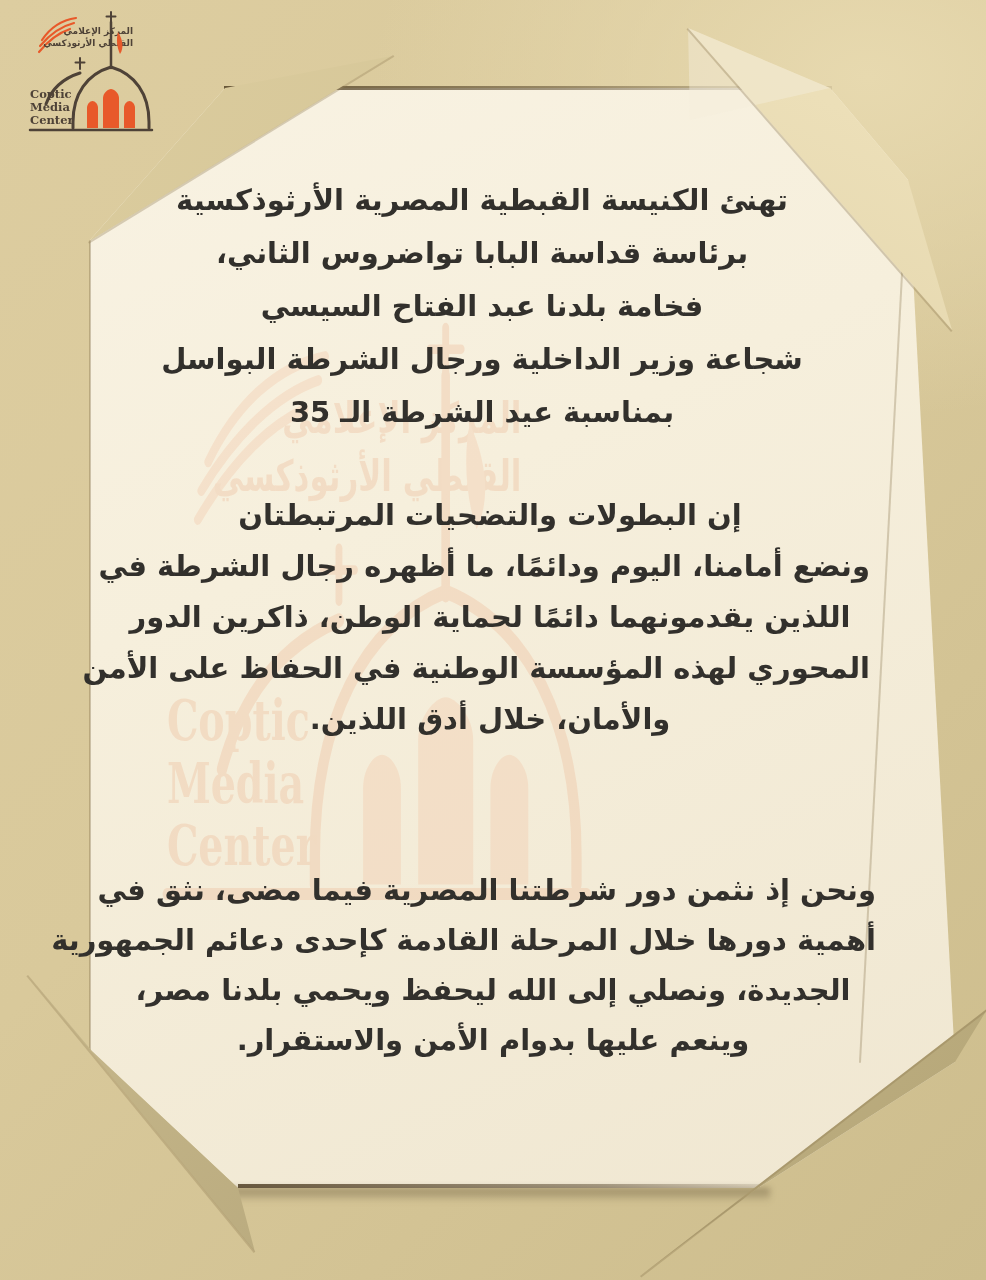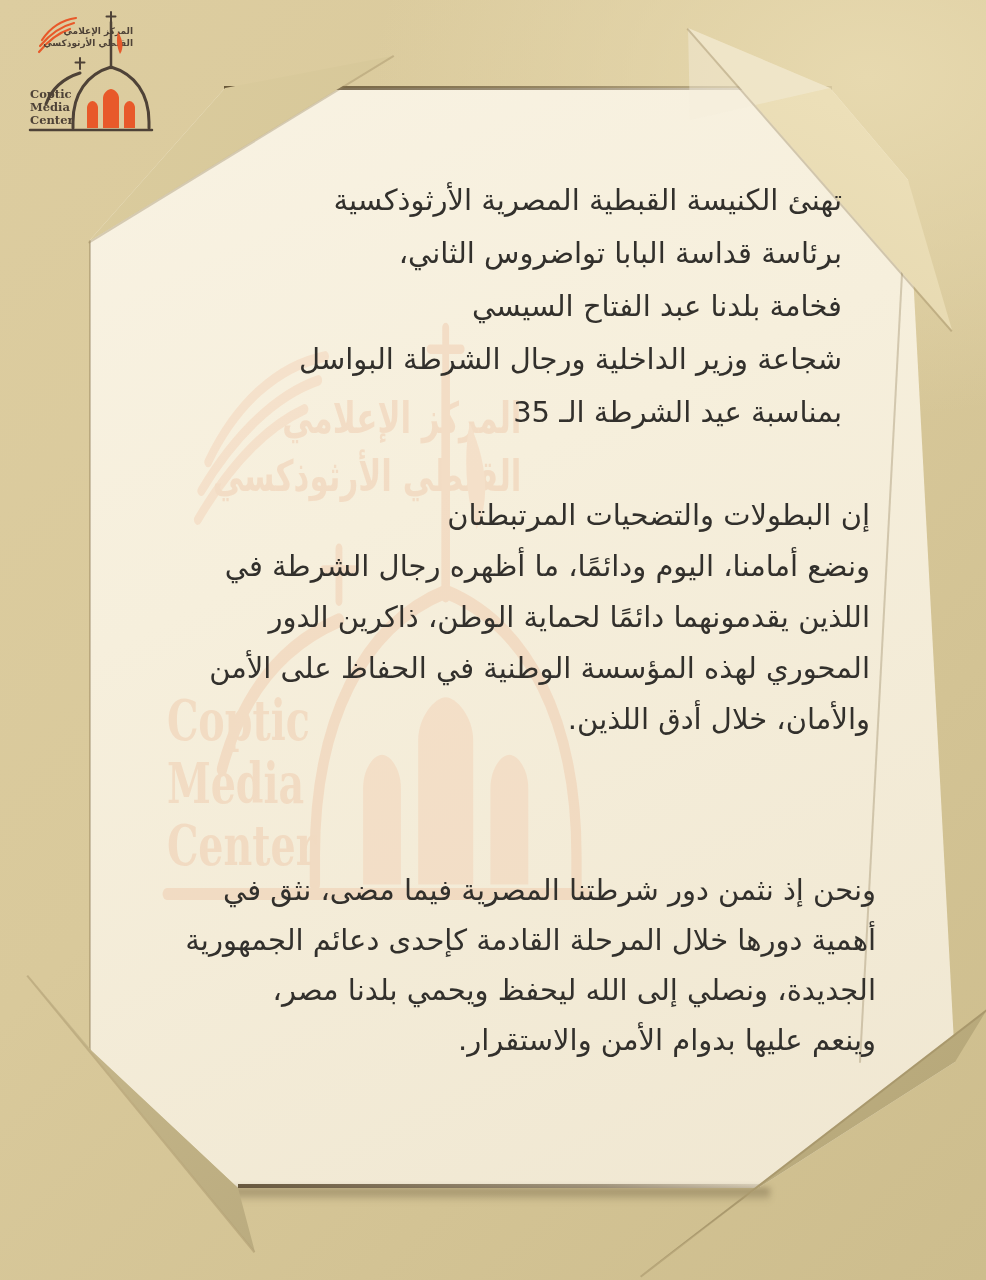--- a/index.html
+++ b/index.html
@@ -56,21 +56,21 @@
   svg.art .fl{fill:var(--accent);stroke:none;}
   svg.art .sw{stroke:var(--accent);fill:none;stroke-linecap:round;}
   svg.art text{fill:var(--text);}
   svg.art .en{font-family:"DejaVu Serif",serif;font-weight:bold;font-size:11.5px;}
   svg.art .arb{font-family:"DejaVu Sans",sans-serif;font-weight:bold;font-size:9px;}
   #logo{left:28px;top:10px;--line:#4e4237;--accent:#e8592a;--text:#4e4237;}
   #watermark{left:160px;top:318px;opacity:.32;
     --line:#edb896;--accent:#f2c3a4;--text:#ecb794;}
 
   
-  .rtl{direction:rtl;text-align:right;color:#32302c;font-weight:400;}
+  .rtl{direction:rtl;text-align:center;color:#32302c;font-weight:700;}
   #greeting{left:122px;top:174px;width:720px;font-size:29px;line-height:53px;}
   #para1{left:110px;top:490px;width:760px;font-size:29px;line-height:51px;}
   #para2{left:110px;top:865px;width:766px;font-size:29px;line-height:50px;}
   #dateline{left:120px;top:1128px;width:740px;font-size:30px;line-height:46px;}
   .tline{white-space:nowrap;}
 </style>
 </head>
 <body>
 
 <div id="canvas">

